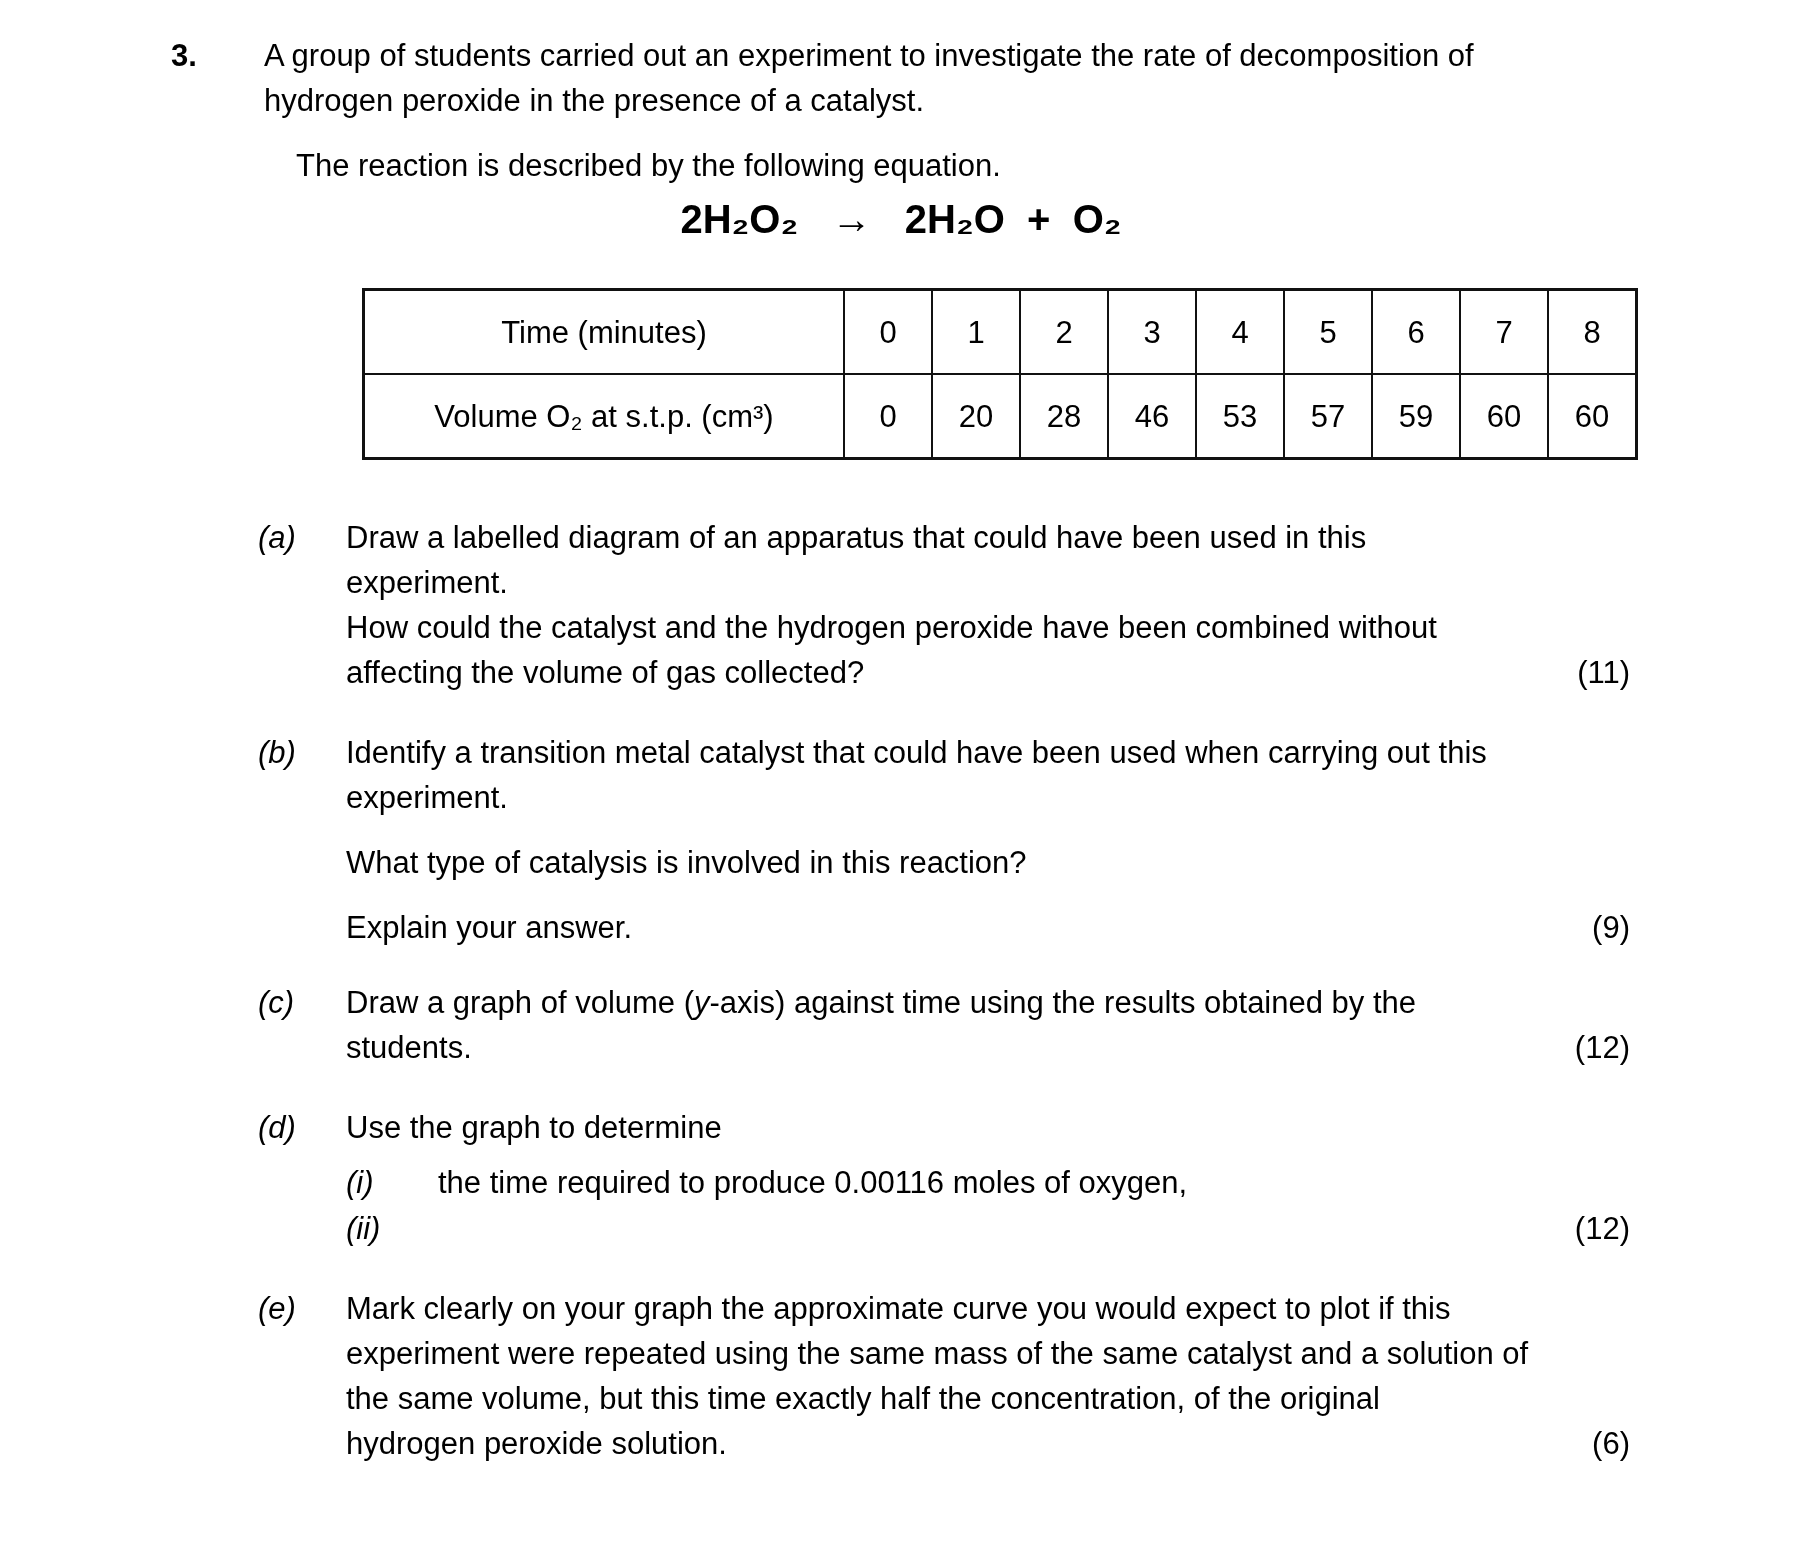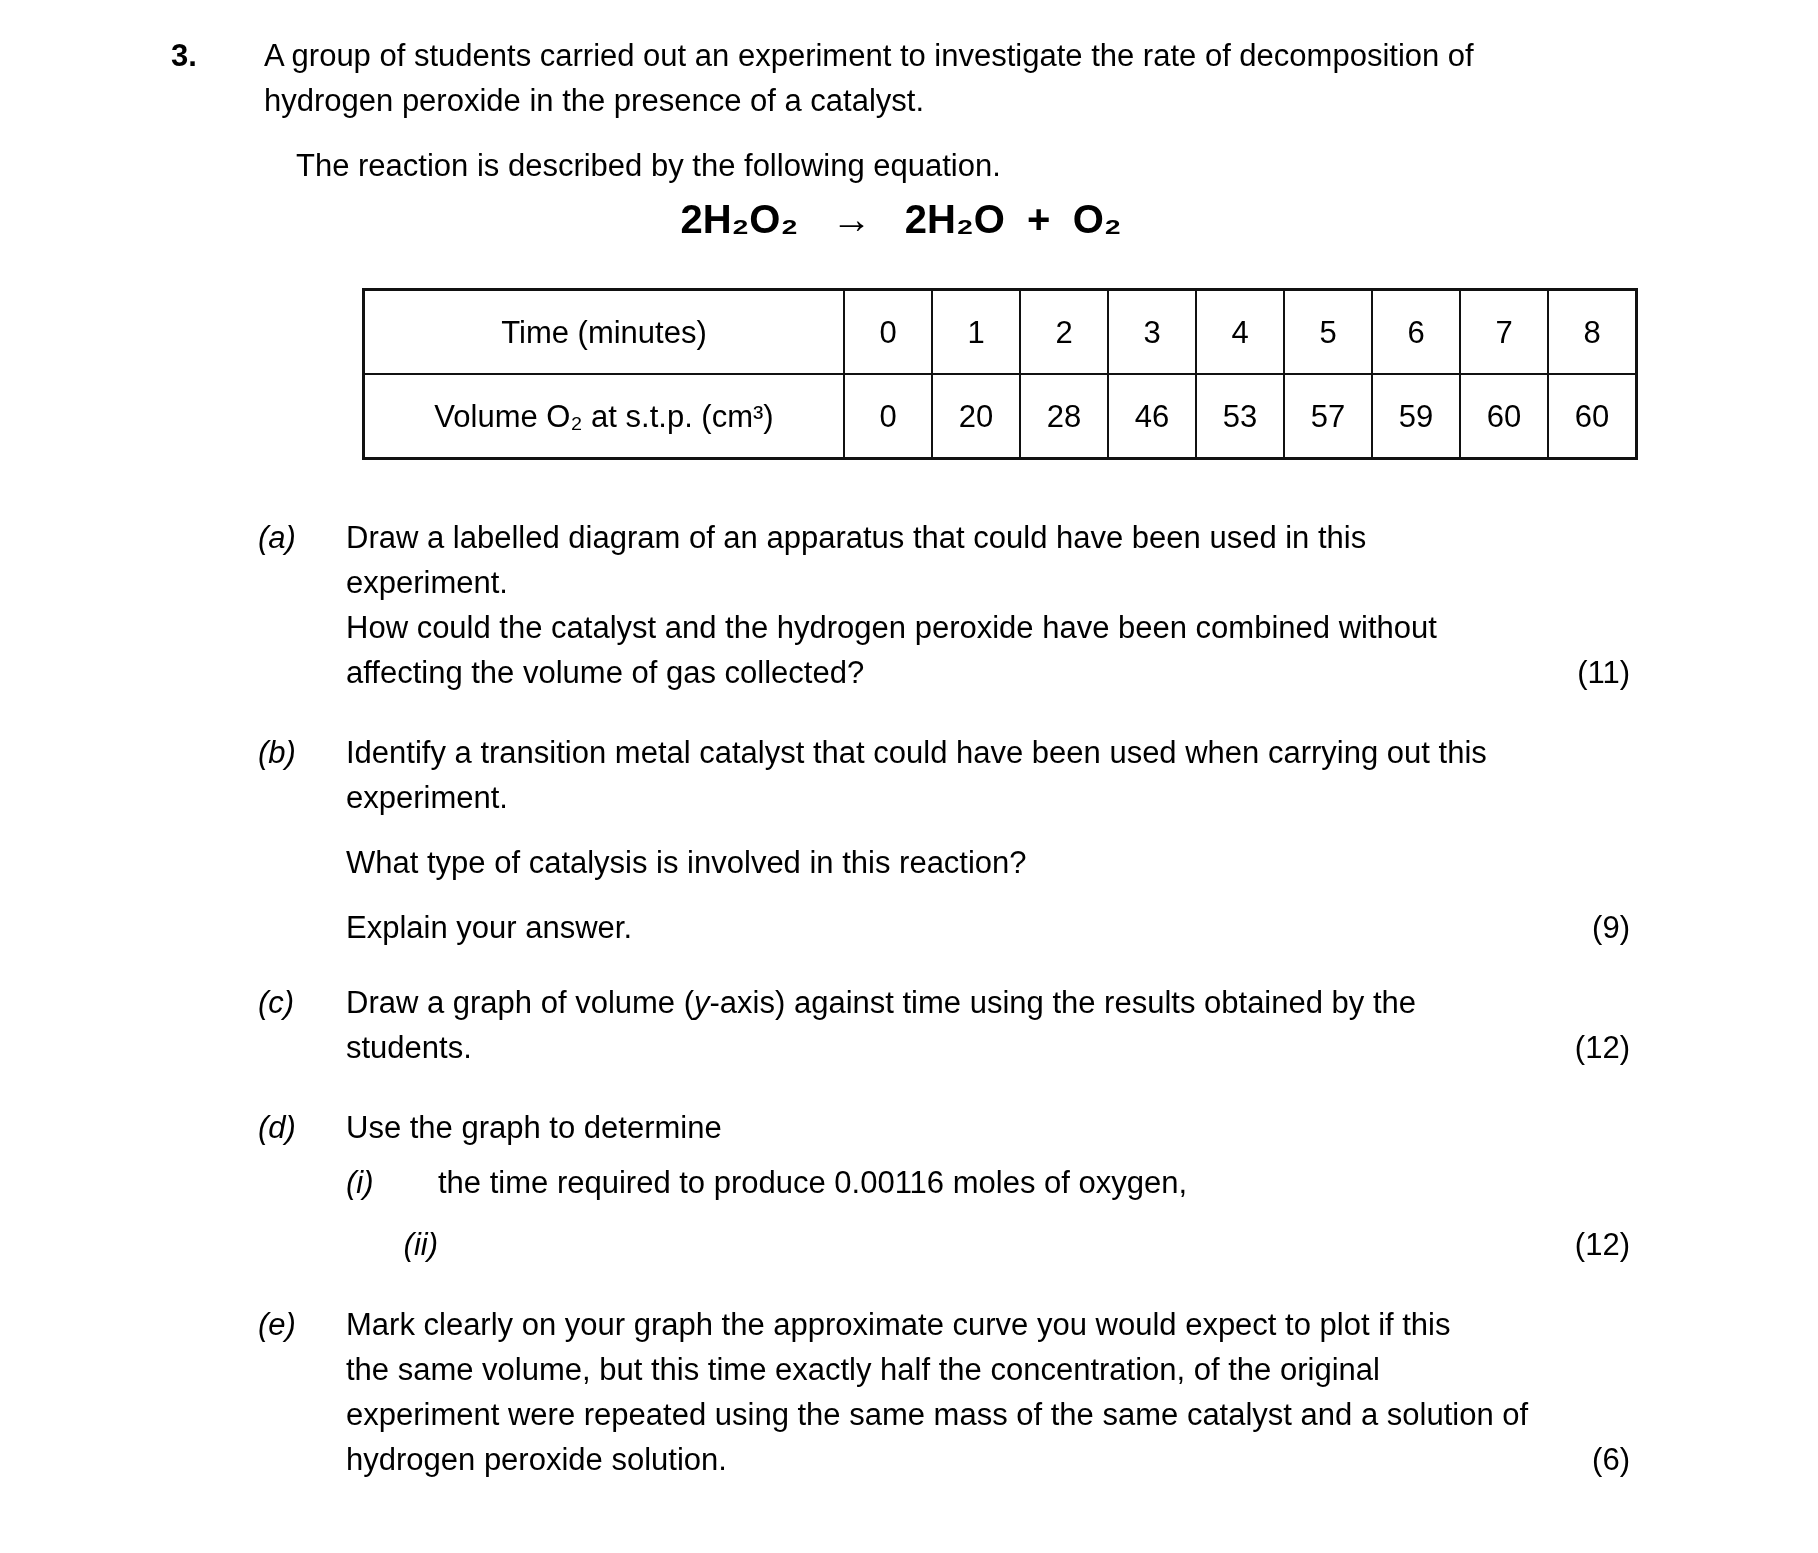--- a/index.html
+++ b/index.html
@@ -46,21 +46,21 @@
   .parts { position: absolute; left: 258px; top: 515px; width: 1372px; }
   .part { display: flex; }
   .part-label { width: 88px; font-style: italic; flex-shrink: 0; }
   .part-body { flex: 1; position: relative; }
   .pline { position: relative; height: 45px; white-space: nowrap; }
   .marks { position: absolute; right: 0; top: 0; font-style: normal; }
   .ital { font-style: italic; }
   .mt20 { }
   .mt10 { margin-top: 10px; }
   .mt8  { margin-top: 20px; }
-  .mt5  { margin-top: 17px; text-align: right; }
+  .mt5  { margin-top: 1px; }
   .part-b { margin-top: 35px; }
   .part-c { margin-top: 30px; }
   .part-d { margin-top: 35px; }
   .part-e { margin-top: 35px; }
   .sub { display: flex; position: relative; }
   .sub-label { width: 92px; font-style: italic; flex-shrink: 0; }
 </style>
 </head>
 <body>
 
@@ -160,22 +160,22 @@
           <div class="sub-label">(ii)</div>
           <span class="marks">(12)</span>
         </div>
       </div>
     </div>
 
     <div class="part part-e">
       <div class="part-label">(e)</div>
       <div class="part-body">
         <div class="pline">Mark clearly on your graph the approximate curve you would expect to plot if this</div>
+        <div class="pline">experiment were repeated using the same mass of the same catalyst and a solution of</div>
         <div class="pline">the same volume, but this time exactly half the concentration, of the original</div>
-        <div class="pline">experiment were repeated using the same mass of the same catalyst and a solution of</div>
         <div class="pline">
           <span>hydrogen peroxide solution.</span>
           <span class="marks">(6)</span>
         </div>
       </div>
     </div>
 
   </div>
 </div>
 

